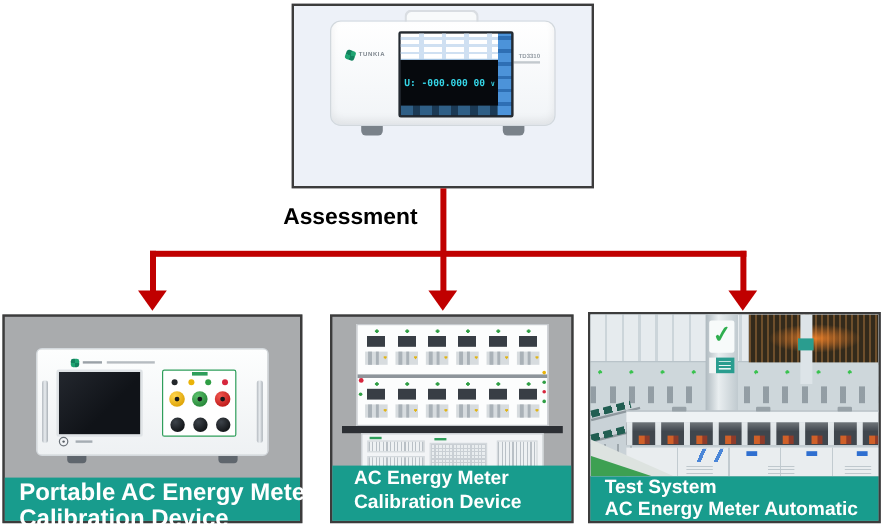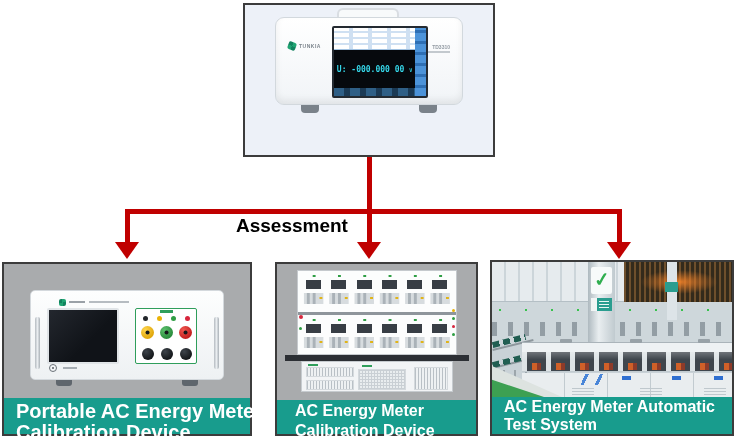--- a/index.html
+++ b/index.html
@@ -25,32 +25,32 @@
   #td-model { right:12px; top:26px; font-size:5px; color:#939ba3; font-weight:bold; }
   #td-model-sub { right:12px; top:33px; width:22px; height:2px; background:#c3c9ce; }
   #td-screen { left:56px; top:8px; width:96px; height:72px; background:#06090d; border:2px solid #242a31; border-radius:2px; }
   #scr-side { right:0; top:0; width:11px; height:100%; background:repeating-linear-gradient(0deg,#4c93d9 0 8px,#2e6fb4 8px 11px); }
   #scr-top { left:0; top:0; width:81px; height:22px; background:repeating-linear-gradient(0deg,transparent 0 4px,#cfe0f2 4px 6px),repeating-linear-gradient(90deg,transparent 0 15px,#cfe0f2 15px 19px),#ffffff; border-bottom:1px solid #9fc0df; }
   #scr-main { left:0; top:23px; width:81px; height:37px; color:#35d6e8; font-family:"DejaVu Sans Mono", monospace; font-size:8px; font-weight:bold; line-height:37px; text-align:center; }
   #scr-main .unit { font-size:5px; }
   #scr-bottom { left:0; bottom:0; width:81px; height:8px; background:repeating-linear-gradient(90deg,#2f5f86 0 10px,#1b3a55 10px 16px); }
 
   
-  #assessment { left:236px; top:171px; font-size:19px; font-weight:bold; color:#000000;margin-top:44px; }
+  #assessment { left:236px; top:171px; font-size:19px; font-weight:bold; color:#000000; }
 
   
   .rline { position:absolute; background:#c00000; }
   .arrowhead { position:absolute; width:0; height:0; border-left:12px solid transparent; border-right:12px solid transparent; border-top:17px solid #c00000; }
 
   
   #card-portable { left:2px;  top:262px; width:250px; height:174px; }
   #card-bench    { left:275px; top:262px; width:203px; height:174px; }
   #card-line     { left:490px; top:260px; width:244px; height:176px; }
   #banner-portable { height:36px; font-size:20px; line-height:21px; padding:3px 16px 0 12px; }
-  #banner-bench    { height:34px; font-size:16px; line-height:20px; padding:1px 0 0 18px; }
+  #banner-bench    { height:46px; font-size:16px; line-height:20px; padding:1px 0 0 18px; }
   #banner-line     { height:37px; font-size:16px; line-height:18px; padding:1px 0 0 12px; }
 
   
   #pd-body { left:26px; top:26px; width:194px; height:90px; background:linear-gradient(#fdfefe,#eef1f3); border:1px solid #d4d9dd; border-radius:5px; }
   .pd-handle { top:26px; width:5px; height:52px; background:linear-gradient(90deg,#b4bac0,#e9edf0,#a9b0b6); border-radius:2px; }
   #pd-logo-icon { left:28px; top:8px; width:7px; height:7px; border-radius:2px; background:conic-gradient(#1fa472 0 25%, #12825e 25% 50%, #1fa472 50% 75%, #12825e 75%); }
   .pd-logo-bar { top:10px; height:2px; background:#9aa1a7; }
   #pd-screen { left:16px; top:17px; width:72px; height:56px; background:linear-gradient(135deg,#23272e,#101318 60%); border:2px solid #e0e4e7; border-radius:2px; }
   #pd-panel { left:104px; top:17px; width:62px; height:56px; background:#ffffff; border:1px solid #2f9e5b; border-radius:2px; }
   #pd-panel-tab { left:24px; top:1px; width:13px; height:3px; background:#2f9e5b; }
@@ -239,18 +239,18 @@
         <div class="ph-bluelabel" style="left:150px;"></div>
         <div class="ph-bluelabel" style="left:192px;"></div>
         <div class="ph-louv" style="left:50px;"></div>
         <div class="ph-louv" style="left:118px;"></div>
         <div class="ph-louv" style="left:182px;"></div>
       </div>
       <div id="ph-path"></div>
       <div id="ph-floor"></div>
     </div>
     <div class="banner" id="banner-line">
+      <span class="bl">Test System</span>
       <span class="bl">AC Energy Meter Automatic</span>
-      <span class="bl">Test System</span>
     </div>
   </div>
 
 </div>
 
 </body></html>

